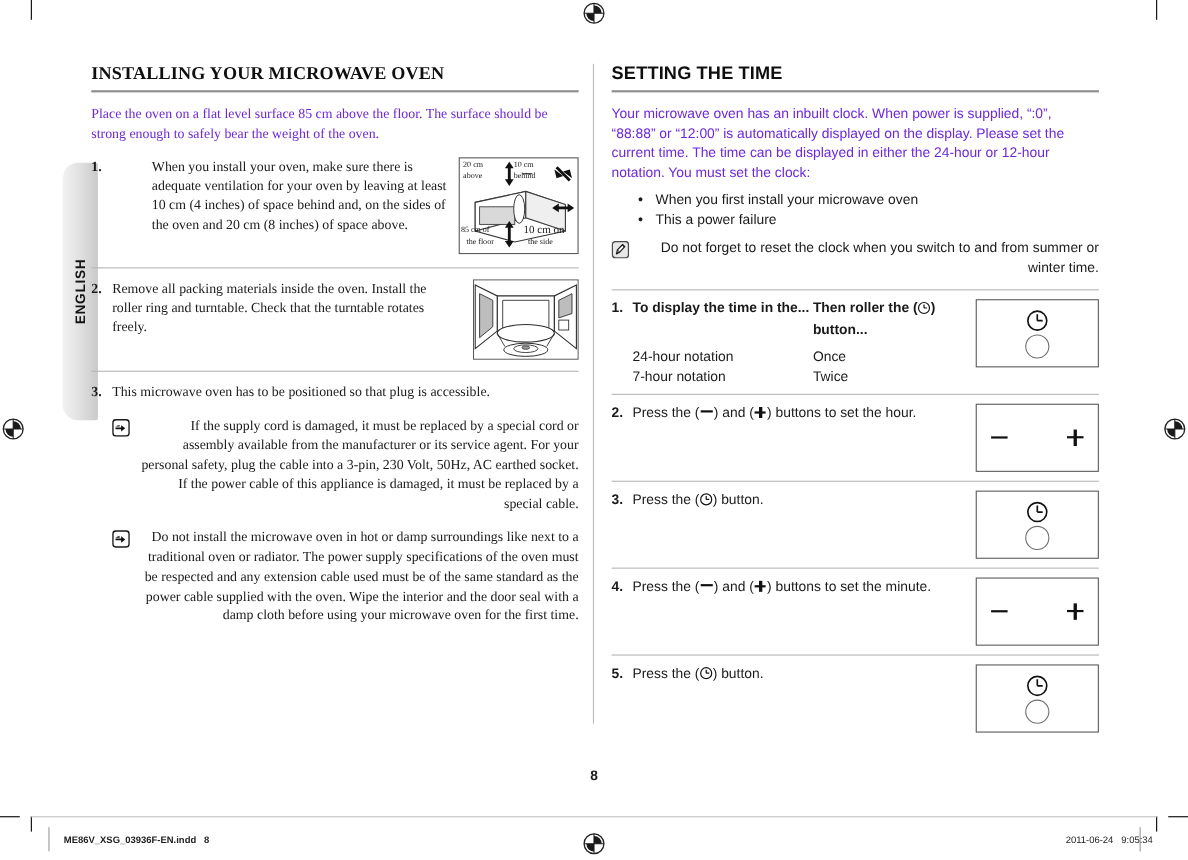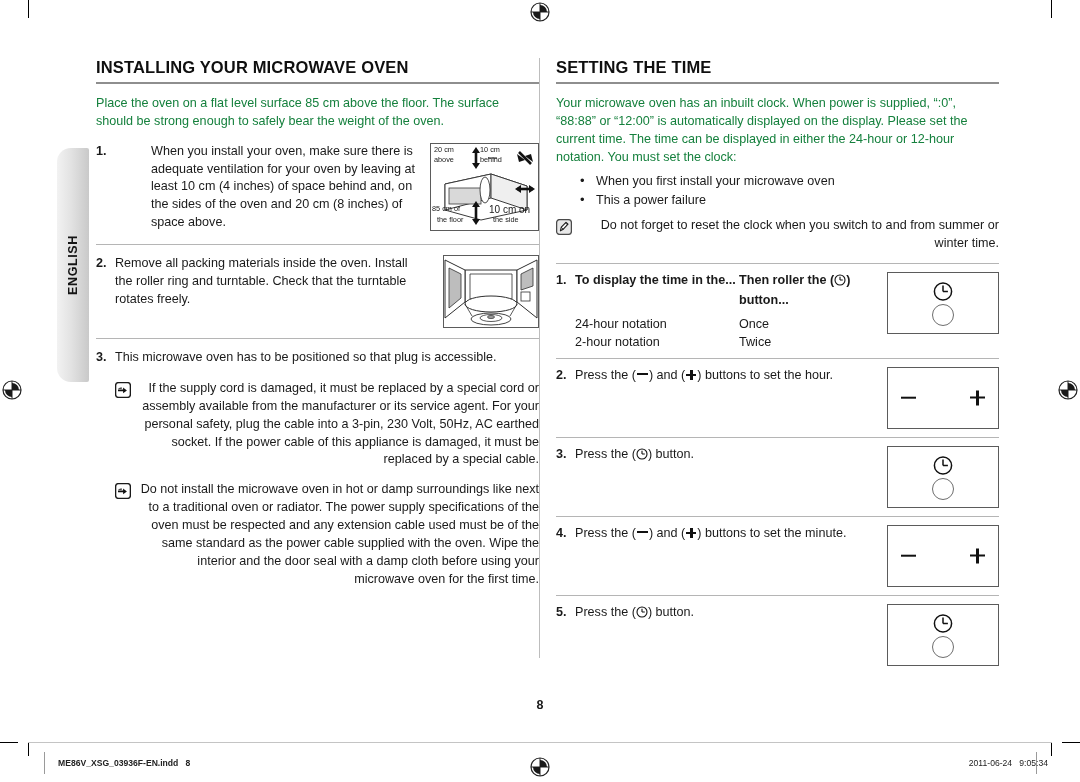--- a/index.html
+++ b/index.html
@@ -41,21 +41,21 @@
     letter-spacing: 0.6px;
     color: #141414;
   }
 
   
   .col {
     position: absolute;
     top: 58px;
     width: 443px;
   }
-  .col-left  { left: 96px; }
+  .col-left  { left: 83px; font-family: Liberation Serif, serif; }
   .col-right { left: 556px; }
 
   .col-divider {
     position: absolute;
     left: 539px; top: 58px;
     width: 1px; height: 600px;
     background: #bdbdbd;
   }
 
   
@@ -67,21 +67,21 @@
     padding-bottom: 5px;
     border-bottom: 2px solid #8e8e8e;
     margin: 0 0 11px 0;
     line-height: 1.15;
   }
 
   .intro {
     font-size: 12.6px;
     line-height: 1.42;
     margin: 0 0 12px 0;
-    color: #15803d;
+    color: #6d28d9;
   }
 
   
   .step {
     position: relative;
     display: flex;
     align-items: flex-start;
     font-size: 12.6px;
     line-height: 1.42;
   }
@@ -477,21 +477,21 @@
                 <path d="M6 6 L6 2.8 M6 6 L8.8 6" stroke="#111" stroke-width="1.1"></path>
               </svg></span><span>) button...</span>
         </div>
       </div>
       <div class="notation-rows">
         <div class="row-grid">
           <div class="c1">24-hour notation</div>
           <div class="c2">Once</div>
         </div>
         <div class="row-grid">
-          <div class="c1">2-hour notation</div>
+          <div class="c1">7-hour notation</div>
           <div class="c2">Twice</div>
         </div>
       </div>
     </div>
     <div class="panel">
       <div class="keypanel">
         <span class="key-clock">
           <svg width="21" height="21" viewBox="0 0 21 21">
             <circle cx="10.5" cy="10.5" r="8.6" fill="none" stroke="#111" stroke-width="1.5"></circle>
             <path d="M10.5 10.5 L10.5 4.6 M10.5 10.5 L15.4 10.5" stroke="#111" stroke-width="1.5"></path>

